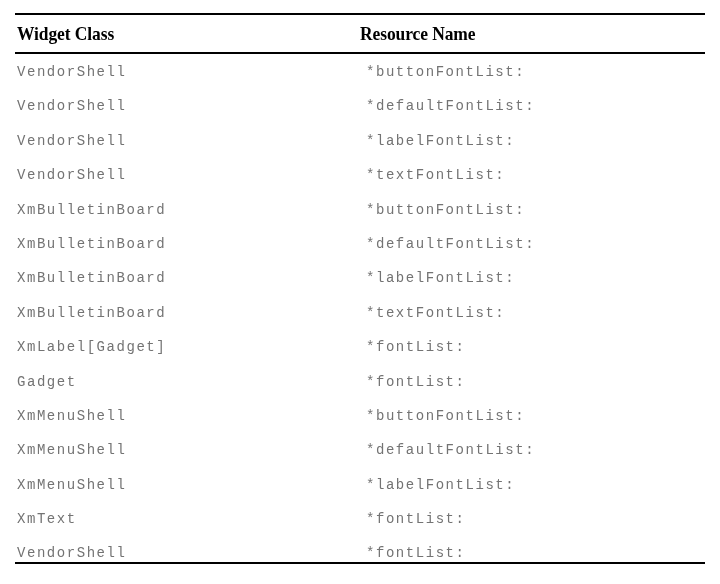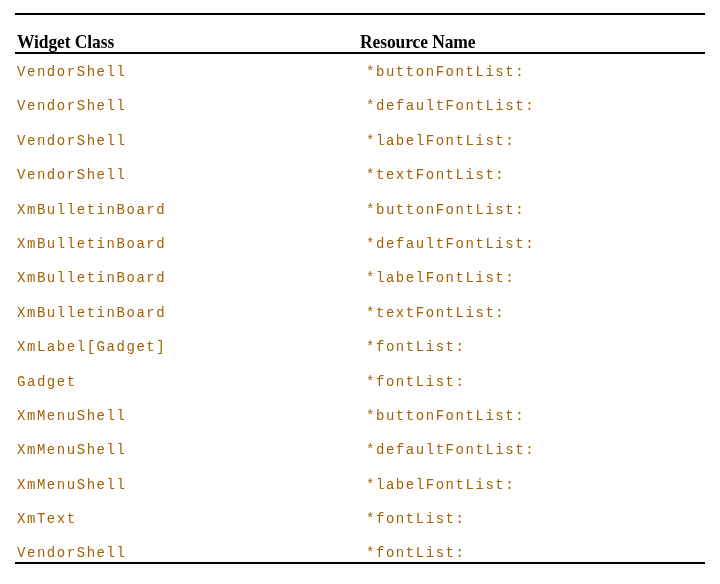--- a/index.html
+++ b/index.html
@@ -33,21 +33,20 @@
   .rule-header { top: 52px; }
   .rule-bottom { top: 562px; height: 2px; }
 
   
   .header-row {
     position: absolute;
     top: 18px;
     left: 0;
     width: 596px;
     height: 32px;
-    margin-top: 8px;
   }
   .th {
     position: absolute;
     font-family: "Liberation Serif", "DejaVu Serif", serif;
     font-weight: bold;
     font-size: 19px;
     line-height: 24px;
     letter-spacing: -0.1px;
     color: #000000;
     white-space: nowrap;
@@ -67,21 +66,21 @@
   .row {
     position: relative;
     height: 34.4px;
   }
   .cell {
     position: absolute;
     font-family: "Liberation Mono", "DejaVu Sans Mono", monospace;
     font-size: 14px;
     line-height: 18px;
     letter-spacing: 1.55px;
-    color: #a16207;
+    color: #737373;
     white-space: pre;
     top: 11px;
   }
   .cell-class    { left: 17px; }
   .cell-resource { left: 358px; margin-left: 8px; }
 </style>
 </head>
 <body>
 
 <div class="table-wrap">

